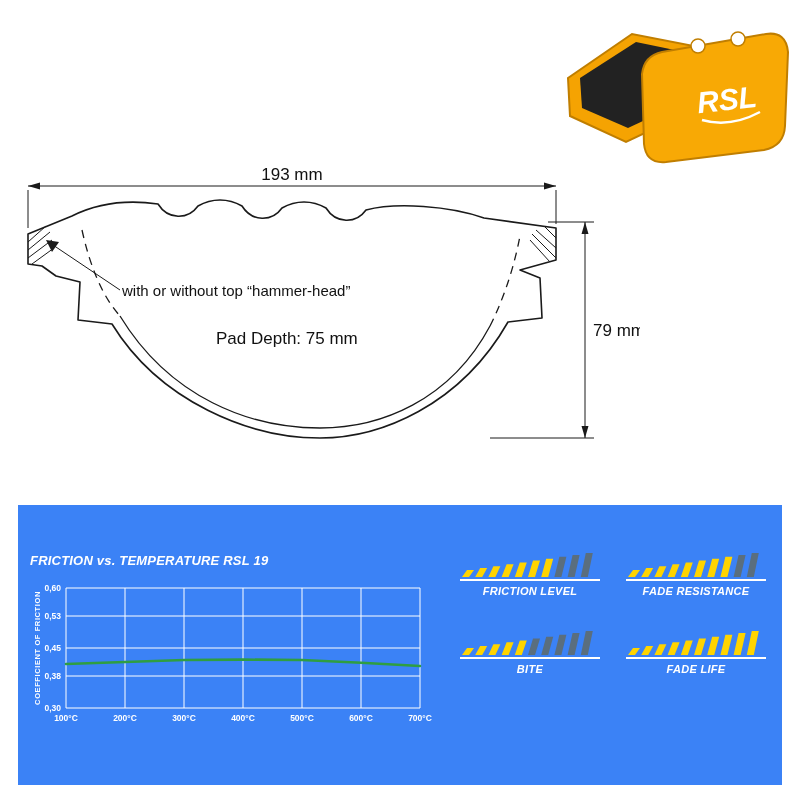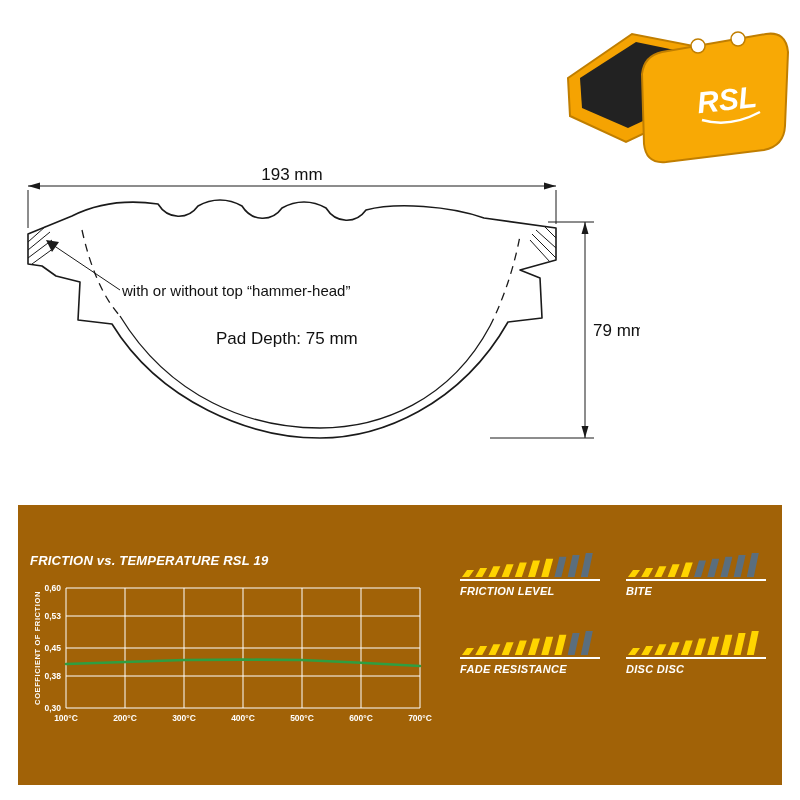--- a/index.html
+++ b/index.html
@@ -15,33 +15,33 @@
   .inner{stroke:#1a1a1a;stroke-width:1.3;fill:none;}
   .dash{stroke-dasharray:8 6;}
   .dim{stroke:#1a1a1a;stroke-width:1;fill:none;}
   .hatch{stroke:#1a1a1a;stroke-width:1;}
   .arrow{fill:#1a1a1a;}
   .dtext{fill:#111;font-size:17px;}
   .note{fill:#111;font-size:15px;}
   .note2{fill:#111;font-size:17px;}
 
   
-  .panel{position:absolute;left:18px;top:505px;width:764px;height:280px;background:#a16207;}
+  .panel{position:absolute;left:18px;top:505px;width:764px;height:280px;background:#3b82f6;}
   .chart-title{position:absolute;left:12px;top:48px;color:#fff;font-style:italic;font-weight:bold;font-size:13px;letter-spacing:.2px;white-space:nowrap;}
   #chart-svg{position:absolute;left:12px;top:75px;overflow:visible;}
   .grid{stroke:#ffffff;stroke-width:1;}
   .xtick{fill:#fff;font-size:8.5px;font-weight:bold;text-anchor:middle;}
   .ytick{fill:#fff;font-size:8.5px;font-weight:bold;text-anchor:end;}
   .ylabel{fill:#fff;font-size:7.5px;font-weight:bold;text-anchor:middle;letter-spacing:.6px;}
 
   #ratings{position:absolute;left:442px;top:44px;display:grid;grid-template-columns:140px 140px;column-gap:26px;row-gap:30px;}
   .rating{width:140px;}
   .bars{display:block;width:140px;height:28px;}
   .rline{height:2px;background:#fff;margin-top:2px;}
-  .rlabel{color:#fff;font-style:italic;font-weight:bold;font-size:11px;text-align:left;margin-top:4px;letter-spacing:.3px;white-space:nowrap;}
+  .rlabel{color:#fff;font-style:italic;font-weight:bold;font-size:11px;text-align:center;margin-top:4px;letter-spacing:.3px;white-space:nowrap;}
 </style>
 </head>
 <body>
 
 <div class="page">
 
   <svg class="product-svg" width="240" height="165" viewBox="0 0 240 165">
     <g>
       <path d="M16 70 L80 26 L152 40 L150 98 L74 134 L18 108 Z" fill="#F5A302" stroke="#C07E00" stroke-width="2"></path>
       <path d="M28 70 L84 34 L142 46 L140 90 L76 120 L30 100 Z" fill="#222"></path>
@@ -162,57 +162,57 @@
           <div class="rline"></div>
           <div class="rlabel">FRICTION LEVEL</div>
         </div>
         <div class="rating">
           <svg viewBox="0 0 140 28" class="bars">
             <polygon points="7,21 14,21 9,28 2,28" fill="#FFD400"></polygon>
             <polygon points="20.2,19.11111111111111 27.2,19.11111111111111 22.2,28 15.2,28" fill="#FFD400"></polygon>
             <polygon points="33.4,17.22222222222222 40.4,17.22222222222222 35.4,28 28.4,28" fill="#FFD400"></polygon>
             <polygon points="46.599999999999994,15.333333333333334 53.599999999999994,15.333333333333334 48.599999999999994,28 41.599999999999994,28" fill="#FFD400"></polygon>
             <polygon points="59.8,13.444444444444445 66.8,13.444444444444445 61.8,28 54.8,28" fill="#FFD400"></polygon>
+            <polygon points="73,11.555555555555557 80,11.555555555555557 75,28 68,28" fill="#FFD400"></polygon>
+            <polygon points="86.19999999999999,9.666666666666668 93.19999999999999,9.666666666666668 88.19999999999999,28 81.19999999999999,28" fill="#FFD400"></polygon>
+            <polygon points="99.39999999999999,7.777777777777779 106.39999999999999,7.777777777777779 101.39999999999999,28 94.39999999999999,28" fill="#FFD400"></polygon>
+            <polygon points="112.6,5.888888888888889 119.6,5.888888888888889 114.6,28 107.6,28" fill="#5A6E7E"></polygon>
+            <polygon points="125.8,4 132.8,4 127.8,28 120.8,28" fill="#5A6E7E"></polygon>
+          </svg>
+          <div class="rline"></div>
+          <div class="rlabel">FADE RESISTANCE</div>
+        </div>
+        <div class="rating">
+          <svg viewBox="0 0 140 28" class="bars">
+            <polygon points="7,21 14,21 9,28 2,28" fill="#FFD400"></polygon>
+            <polygon points="20.2,19.11111111111111 27.2,19.11111111111111 22.2,28 15.2,28" fill="#FFD400"></polygon>
+            <polygon points="33.4,17.22222222222222 40.4,17.22222222222222 35.4,28 28.4,28" fill="#FFD400"></polygon>
+            <polygon points="46.599999999999994,15.333333333333334 53.599999999999994,15.333333333333334 48.599999999999994,28 41.599999999999994,28" fill="#FFD400"></polygon>
+            <polygon points="59.8,13.444444444444445 66.8,13.444444444444445 61.8,28 54.8,28" fill="#FFD400"></polygon>
             <polygon points="73,11.555555555555557 80,11.555555555555557 75,28 68,28" fill="#5A6E7E"></polygon>
             <polygon points="86.19999999999999,9.666666666666668 93.19999999999999,9.666666666666668 88.19999999999999,28 81.19999999999999,28" fill="#5A6E7E"></polygon>
             <polygon points="99.39999999999999,7.777777777777779 106.39999999999999,7.777777777777779 101.39999999999999,28 94.39999999999999,28" fill="#5A6E7E"></polygon>
             <polygon points="112.6,5.888888888888889 119.6,5.888888888888889 114.6,28 107.6,28" fill="#5A6E7E"></polygon>
             <polygon points="125.8,4 132.8,4 127.8,28 120.8,28" fill="#5A6E7E"></polygon>
           </svg>
           <div class="rline"></div>
           <div class="rlabel">BITE</div>
         </div>
         <div class="rating">
           <svg viewBox="0 0 140 28" class="bars">
             <polygon points="7,21 14,21 9,28 2,28" fill="#FFD400"></polygon>
             <polygon points="20.2,19.11111111111111 27.2,19.11111111111111 22.2,28 15.2,28" fill="#FFD400"></polygon>
             <polygon points="33.4,17.22222222222222 40.4,17.22222222222222 35.4,28 28.4,28" fill="#FFD400"></polygon>
             <polygon points="46.599999999999994,15.333333333333334 53.599999999999994,15.333333333333334 48.599999999999994,28 41.599999999999994,28" fill="#FFD400"></polygon>
             <polygon points="59.8,13.444444444444445 66.8,13.444444444444445 61.8,28 54.8,28" fill="#FFD400"></polygon>
             <polygon points="73,11.555555555555557 80,11.555555555555557 75,28 68,28" fill="#FFD400"></polygon>
             <polygon points="86.19999999999999,9.666666666666668 93.19999999999999,9.666666666666668 88.19999999999999,28 81.19999999999999,28" fill="#FFD400"></polygon>
             <polygon points="99.39999999999999,7.777777777777779 106.39999999999999,7.777777777777779 101.39999999999999,28 94.39999999999999,28" fill="#FFD400"></polygon>
-            <polygon points="112.6,5.888888888888889 119.6,5.888888888888889 114.6,28 107.6,28" fill="#5A6E7E"></polygon>
-            <polygon points="125.8,4 132.8,4 127.8,28 120.8,28" fill="#5A6E7E"></polygon>
-          </svg>
-          <div class="rline"></div>
-          <div class="rlabel">FADE RESISTANCE</div>
-        </div>
-        <div class="rating">
-          <svg viewBox="0 0 140 28" class="bars">
-            <polygon points="7,21 14,21 9,28 2,28" fill="#FFD400"></polygon>
-            <polygon points="20.2,19.11111111111111 27.2,19.11111111111111 22.2,28 15.2,28" fill="#FFD400"></polygon>
-            <polygon points="33.4,17.22222222222222 40.4,17.22222222222222 35.4,28 28.4,28" fill="#FFD400"></polygon>
-            <polygon points="46.599999999999994,15.333333333333334 53.599999999999994,15.333333333333334 48.599999999999994,28 41.599999999999994,28" fill="#FFD400"></polygon>
-            <polygon points="59.8,13.444444444444445 66.8,13.444444444444445 61.8,28 54.8,28" fill="#FFD400"></polygon>
-            <polygon points="73,11.555555555555557 80,11.555555555555557 75,28 68,28" fill="#FFD400"></polygon>
-            <polygon points="86.19999999999999,9.666666666666668 93.19999999999999,9.666666666666668 88.19999999999999,28 81.19999999999999,28" fill="#FFD400"></polygon>
-            <polygon points="99.39999999999999,7.777777777777779 106.39999999999999,7.777777777777779 101.39999999999999,28 94.39999999999999,28" fill="#FFD400"></polygon>
             <polygon points="112.6,5.888888888888889 119.6,5.888888888888889 114.6,28 107.6,28" fill="#FFD400"></polygon>
             <polygon points="125.8,4 132.8,4 127.8,28 120.8,28" fill="#FFD400"></polygon>
           </svg>
           <div class="rline"></div>
-          <div class="rlabel">DISC DISC</div>
+          <div class="rlabel">FADE LIFE</div>
         </div>
       </div>
   </div>
 
 </div>
 
 </body></html>

